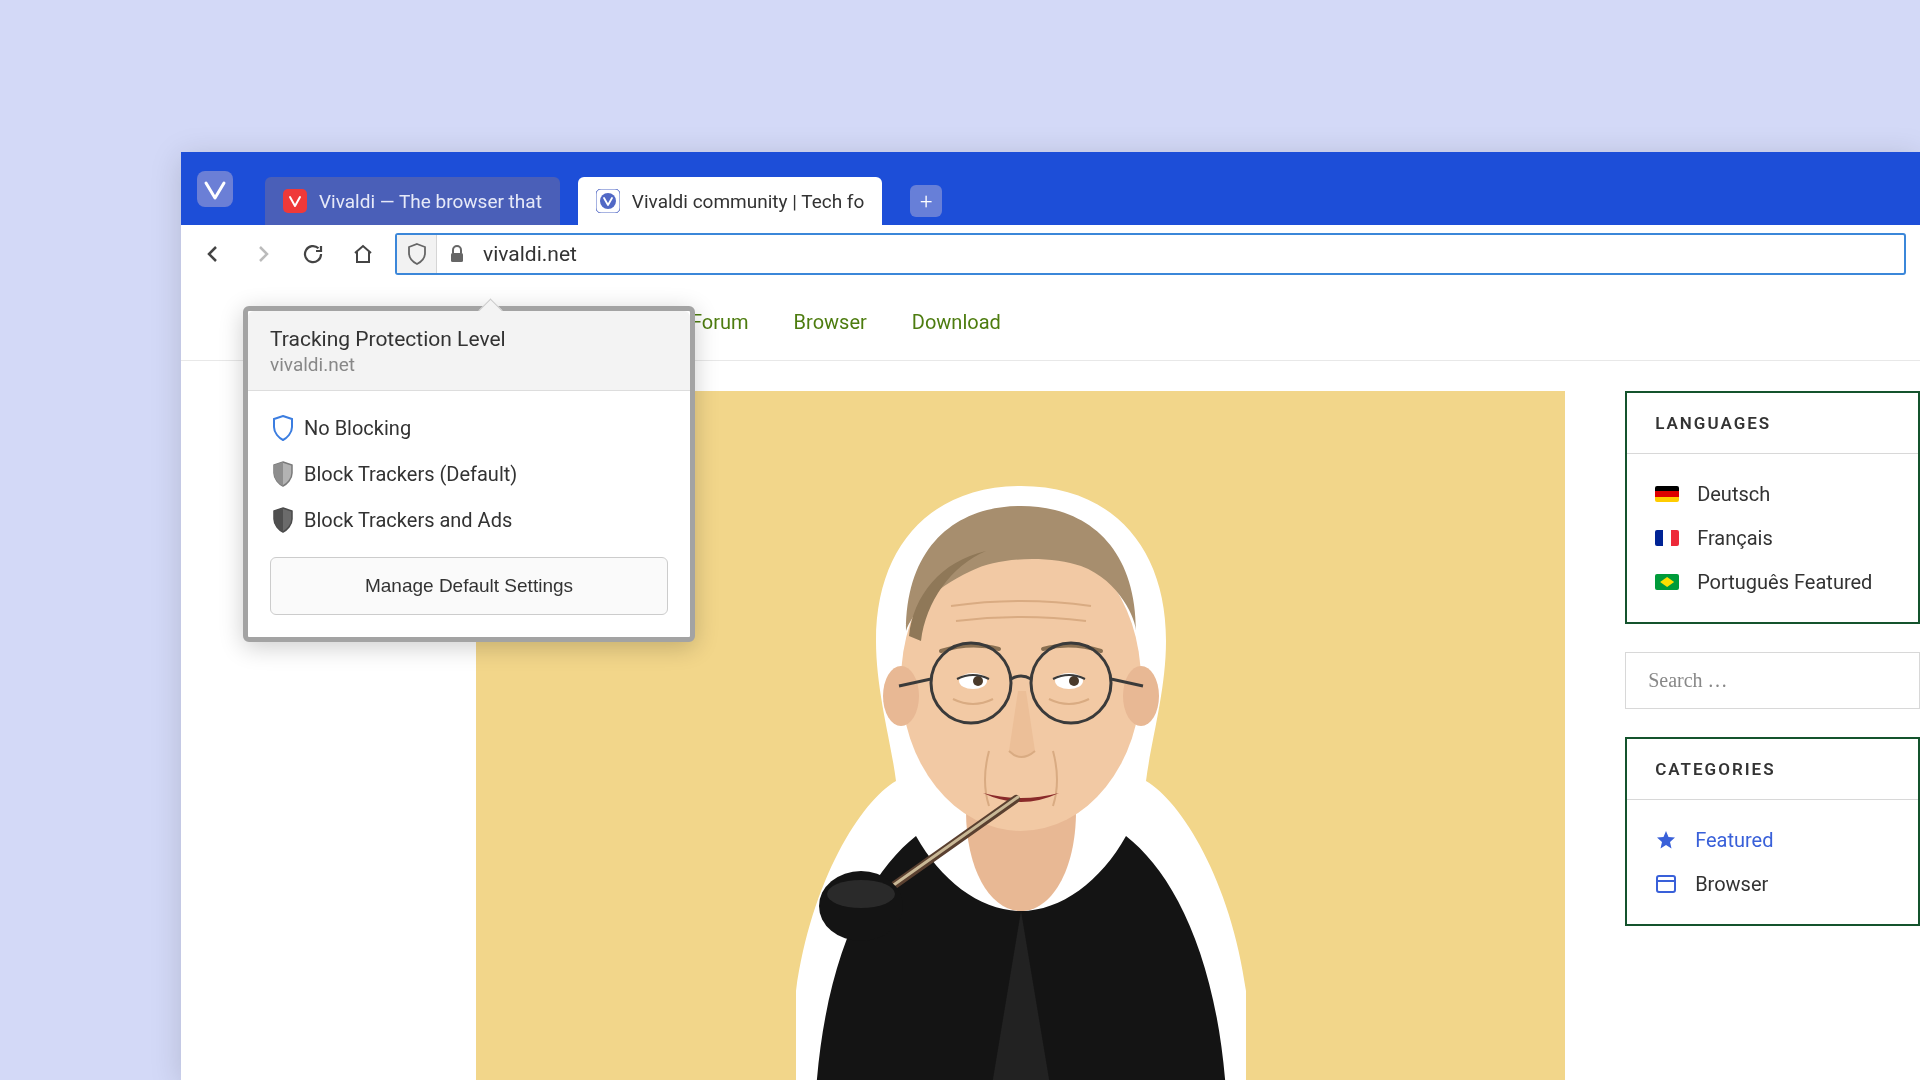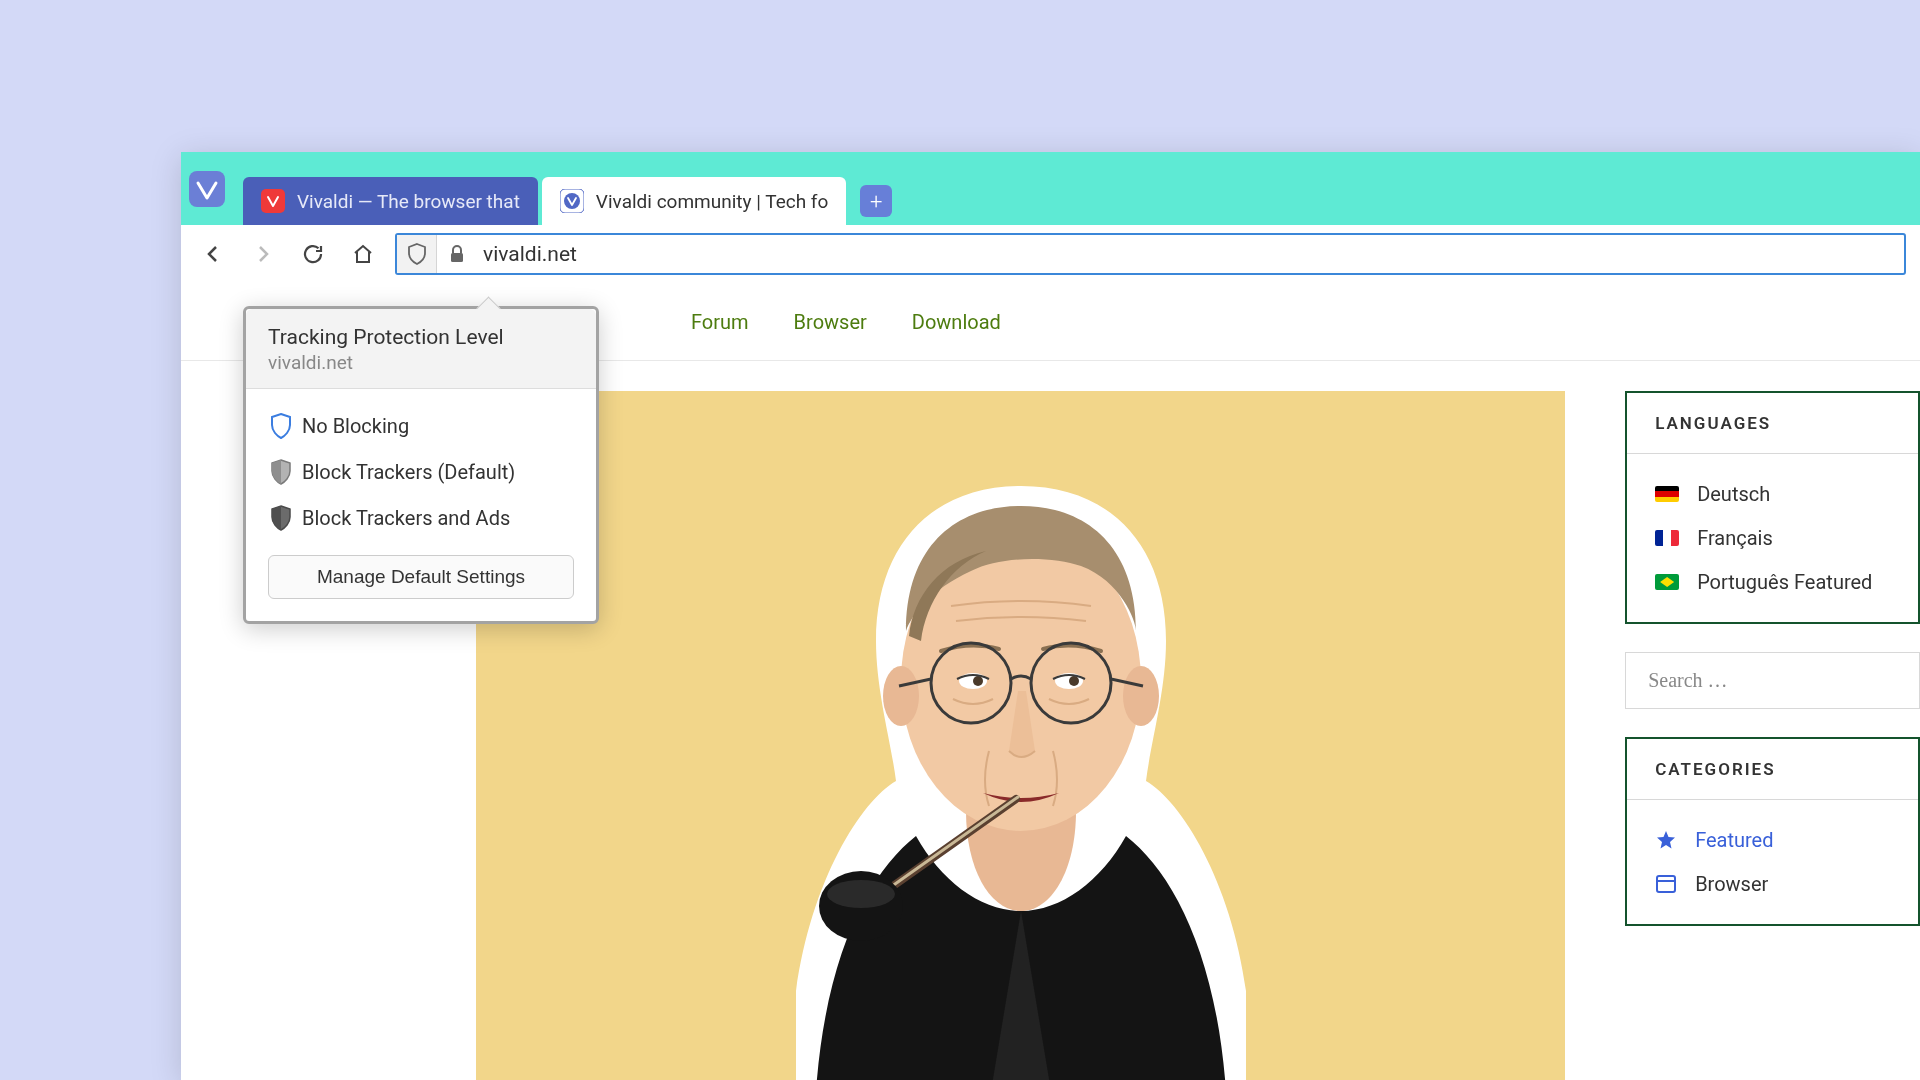--- a/index.html
+++ b/index.html
@@ -14,24 +14,26 @@
 .browser-window {
   position: absolute;
   top: 152px;
   left: 181px;
   right: 0;
   bottom: 0;
   background: #fff;
   box-shadow: 0 5px 30px rgba(0,0,0,0.15);
 }
 .tab-bar {
-  background: #5eead4;
+  background: #1d4ed8;
   height: 73px;
   display: flex;
   align-items: flex-end;
+  padding-left: 8px;
+  gap: 14px;
 }
 .vivaldi-button {
   width: 52px;
   height: 52px;
   margin-right: 10px;
   margin-bottom: 10px;
   display: flex;
   align-items: center;
   justify-content: center;
   cursor: pointer;
@@ -126,23 +128,23 @@
 }
 .url-text {
   font-size: 21px;
   color: #333;
   padding-left: 6px;
 }
 .popup {
   position: absolute;
   top: 154px;
   left: 62px;
-  width: 356px;
+  width: 452px;
   background: #fff;
-  border: 3px solid #a3a3a3;
+  border: 5px solid #a3a3a3;
   border-radius: 6px;
   box-shadow: 0 5px 25px rgba(0,0,0,0.2);
   z-index: 100;
 }
 .popup::before {
   content: '';
   position: absolute;
   top: -9px;
   left: 234px;
   width: 16px;
@@ -183,21 +185,21 @@
 .popup-option .shield-icon-wrap {
   width: 26px;
   display: flex;
   justify-content: center;
 }
 .popup-footer {
   padding: 0 22px 22px;
 }
 .manage-button {
   width: 100%;
-  padding: 10px;
+  padding: 17px;
   font-size: 19px;
   background: #fafafa;
   border: 1px solid #ccc;
   border-radius: 6px;
   cursor: pointer;
   color: #333;
 }
 .content {
   position: absolute;
   top: 131px;

